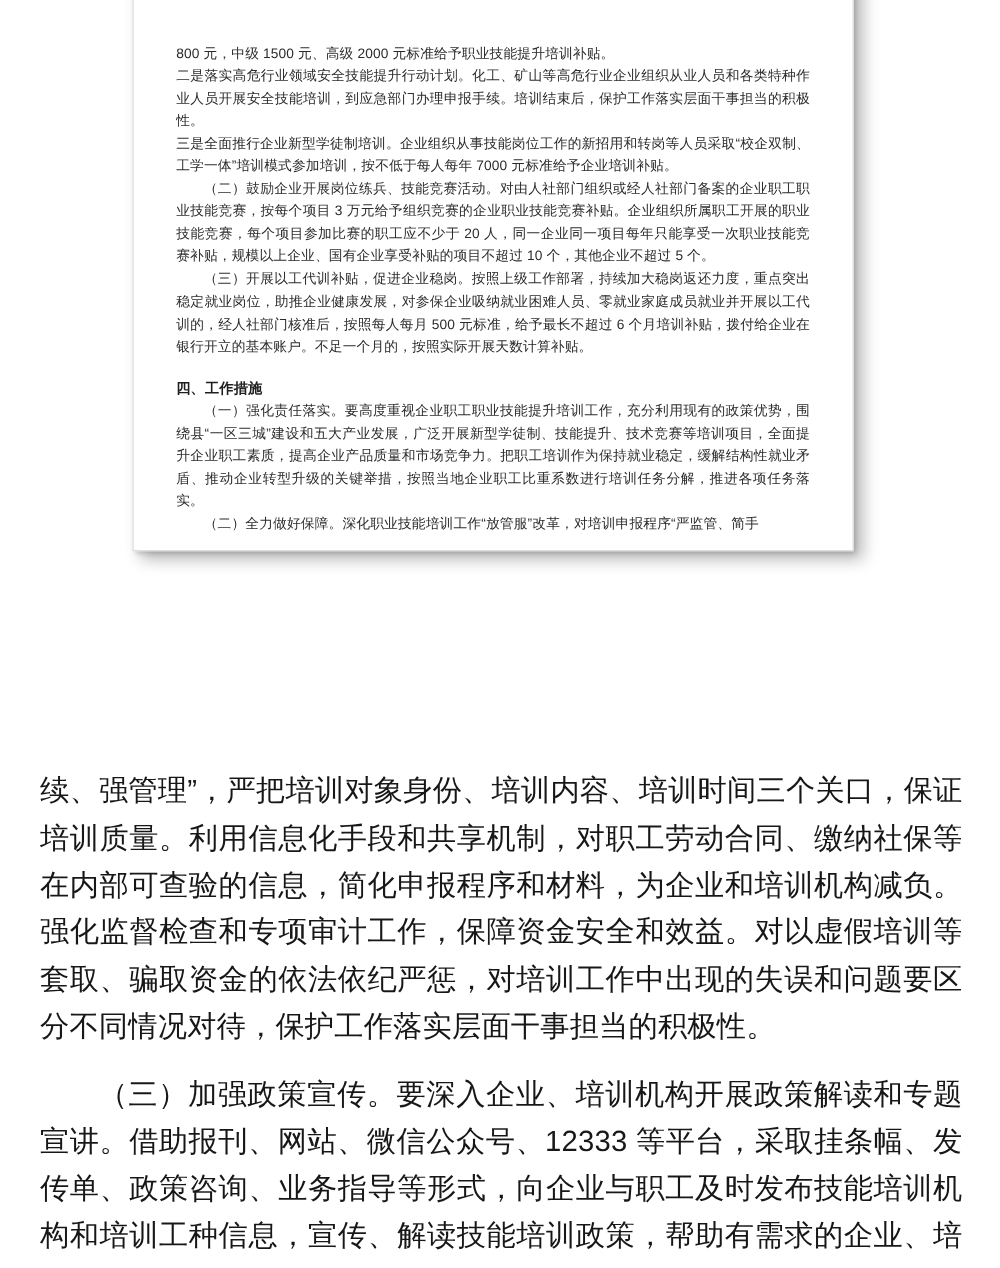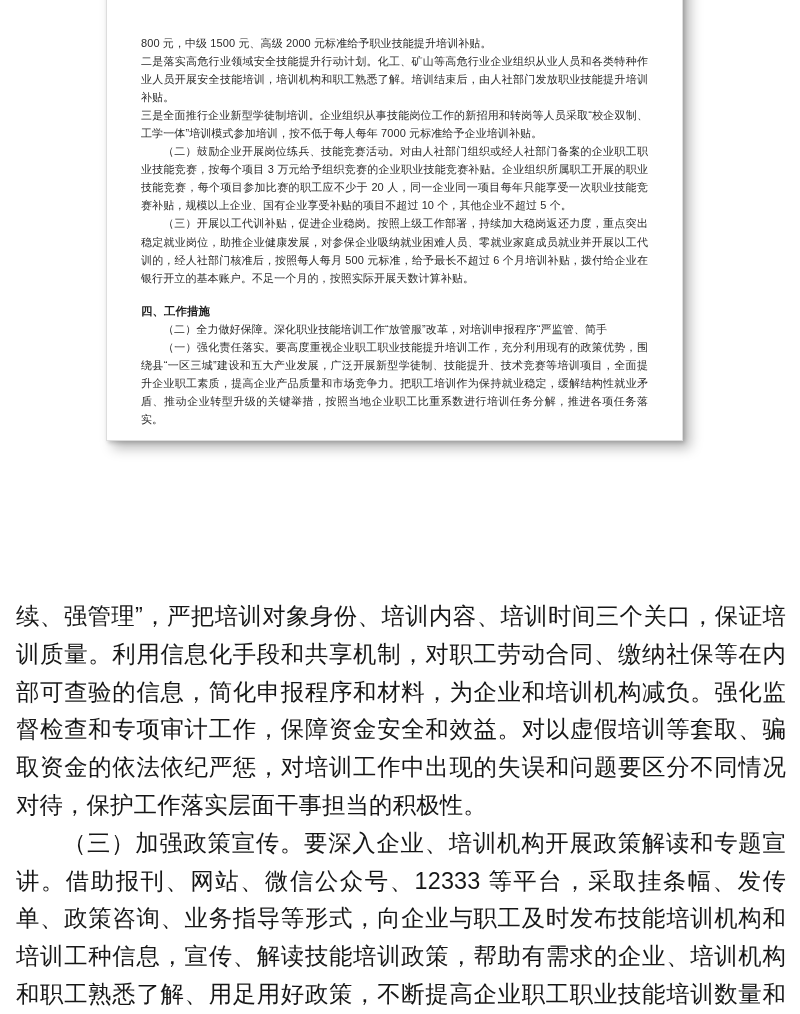--- a/index.html
+++ b/index.html
@@ -64,53 +64,53 @@
   }
 
   
   #main-text {
     position: absolute;
     left: 16px;
     top: 598px;
     width: 770px;
   }
   .body-p {
-    margin: 0;
+    margin: 16px;
     font-size: 23.4px;
     line-height: 37.8px;
     text-align: justify;
     text-justify: inter-ideograph;
     color: #171717;
     letter-spacing: 0.15px;
     font-family: "Liberation Sans", "DejaVu Sans", sans-serif;
   }
   .body-p.indent { text-indent: 2em; }
 </style>
 </head>
 <body>
 
 <div id="doc-card-wrap">
   <div id="doc-card">
     <div id="doc-card-inner">
 
       <p class="scan-p">800 元，中级 1500 元、高级 2000 元标准给予职业技能提升培训补贴。</p>
 
-      <p class="scan-p">二是落实高危行业领域安全技能提升行动计划。化工、矿山等高危行业企业组织从业人员和各类特种作业人员开展安全技能培训，培训机构和职工熟悉了解。培训结束后，由人社部门发放职业技能提升培训补贴。</p>
+      <p class="scan-p">二是落实高危行业领域安全技能提升行动计划。化工、矿山等高危行业企业组织从业人员和各类特种作业人员开展安全技能培训，到应急部门办理申报手续。培训结束后，保护工作落实层面干事担当的积极性。</p>
 
       <p class="scan-p">三是全面推行企业新型学徒制培训。企业组织从事技能岗位工作的新招用和转岗等人员采取“校企双制、工学一体”培训模式参加培训，按不低于每人每年 7000 元标准给予企业培训补贴。</p>
 
       <p class="scan-p indent">（二）鼓励企业开展岗位练兵、技能竞赛活动。对由人社部门组织或经人社部门备案的企业职工职业技能竞赛，按每个项目 3 万元给予组织竞赛的企业职业技能竞赛补贴。企业组织所属职工开展的职业技能竞赛，每个项目参加比赛的职工应不少于 20 人，同一企业同一项目每年只能享受一次职业技能竞赛补贴，规模以上企业、国有企业享受补贴的项目不超过 10 个，其他企业不超过 5 个。</p>
 
       <p class="scan-p indent">（三）开展以工代训补贴，促进企业稳岗。按照上级工作部署，持续加大稳岗返还力度，重点突出稳定就业岗位，助推企业健康发展，对参保企业吸纳就业困难人员、零就业家庭成员就业并开展以工代训的，经人社部门核准后，按照每人每月 500 元标准，给予最长不超过 6 个月培训补贴，拨付给企业在银行开立的基本账户。不足一个月的，按照实际开展天数计算补贴。</p>
 
       <p class="scan-head">四、工作措施</p>
 
+      <p class="scan-p indent">（一）强化责任落实。要高度重视企业职工职业技能提升培训工作，充分利用现有的政策优势，围绕县“一区三城”建设和五大产业发展，广泛开展新型学徒制、技能提升、技术竞赛等培训项目，全面提升企业职工素质，提高企业产品质量和市场竞争力。把职工培训作为保持就业稳定，缓解结构性就业矛盾、推动企业转型升级的关键举措，按照当地企业职工比重系数进行培训任务分解，推进各项任务落实。</p>
+
       <p class="scan-p indent">（二）全力做好保障。深化职业技能培训工作“放管服”改革，对培训申报程序“严监管、简手</p>
-
-      <p class="scan-p indent">（一）强化责任落实。要高度重视企业职工职业技能提升培训工作，充分利用现有的政策优势，围绕县“一区三城”建设和五大产业发展，广泛开展新型学徒制、技能提升、技术竞赛等培训项目，全面提升企业职工素质，提高企业产品质量和市场竞争力。把职工培训作为保持就业稳定，缓解结构性就业矛盾、推动企业转型升级的关键举措，按照当地企业职工比重系数进行培训任务分解，推进各项任务落实。</p>
 
     </div>
   </div>
 </div>
 
 <div id="main-text">
 
   <p class="body-p">续、强管理”，严把培训对象身份、培训内容、培训时间三个关口，保证培训质量。利用信息化手段和共享机制，对职工劳动合同、缴纳社保等在内部可查验的信息，简化申报程序和材料，为企业和培训机构减负。强化监督检查和专项审计工作，保障资金安全和效益。对以虚假培训等套取、骗取资金的依法依纪严惩，对培训工作中出现的失误和问题要区分不同情况对待，保护工作落实层面干事担当的积极性。</p>
 
   <p class="body-p indent">（三）加强政策宣传。要深入企业、培训机构开展政策解读和专题宣讲。借助报刊、网站、微信公众号、12333 等平台，采取挂条幅、发传单、政策咨询、业务指导等形式，向企业与职工及时发布技能培训机构和培训工种信息，宣传、解读技能培训政策，帮助有需求的企业、培训机构和职工熟悉了解、用足用好政策，不断提高企业职工职业技能培训数量和质量。</p>

